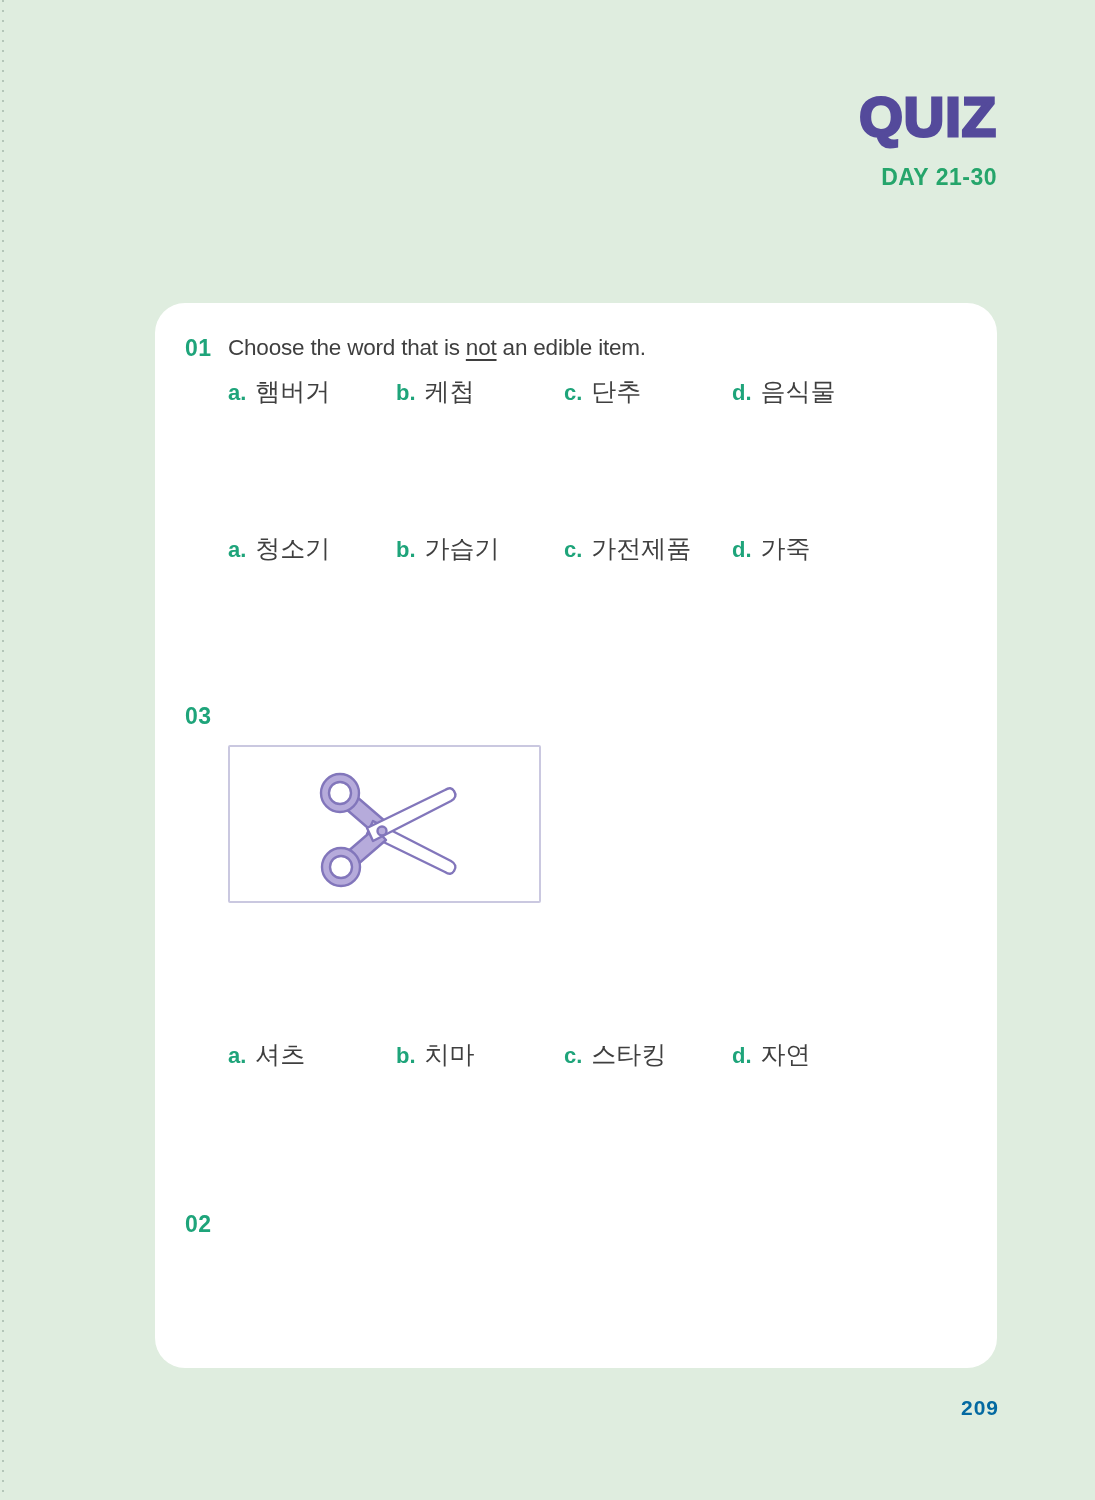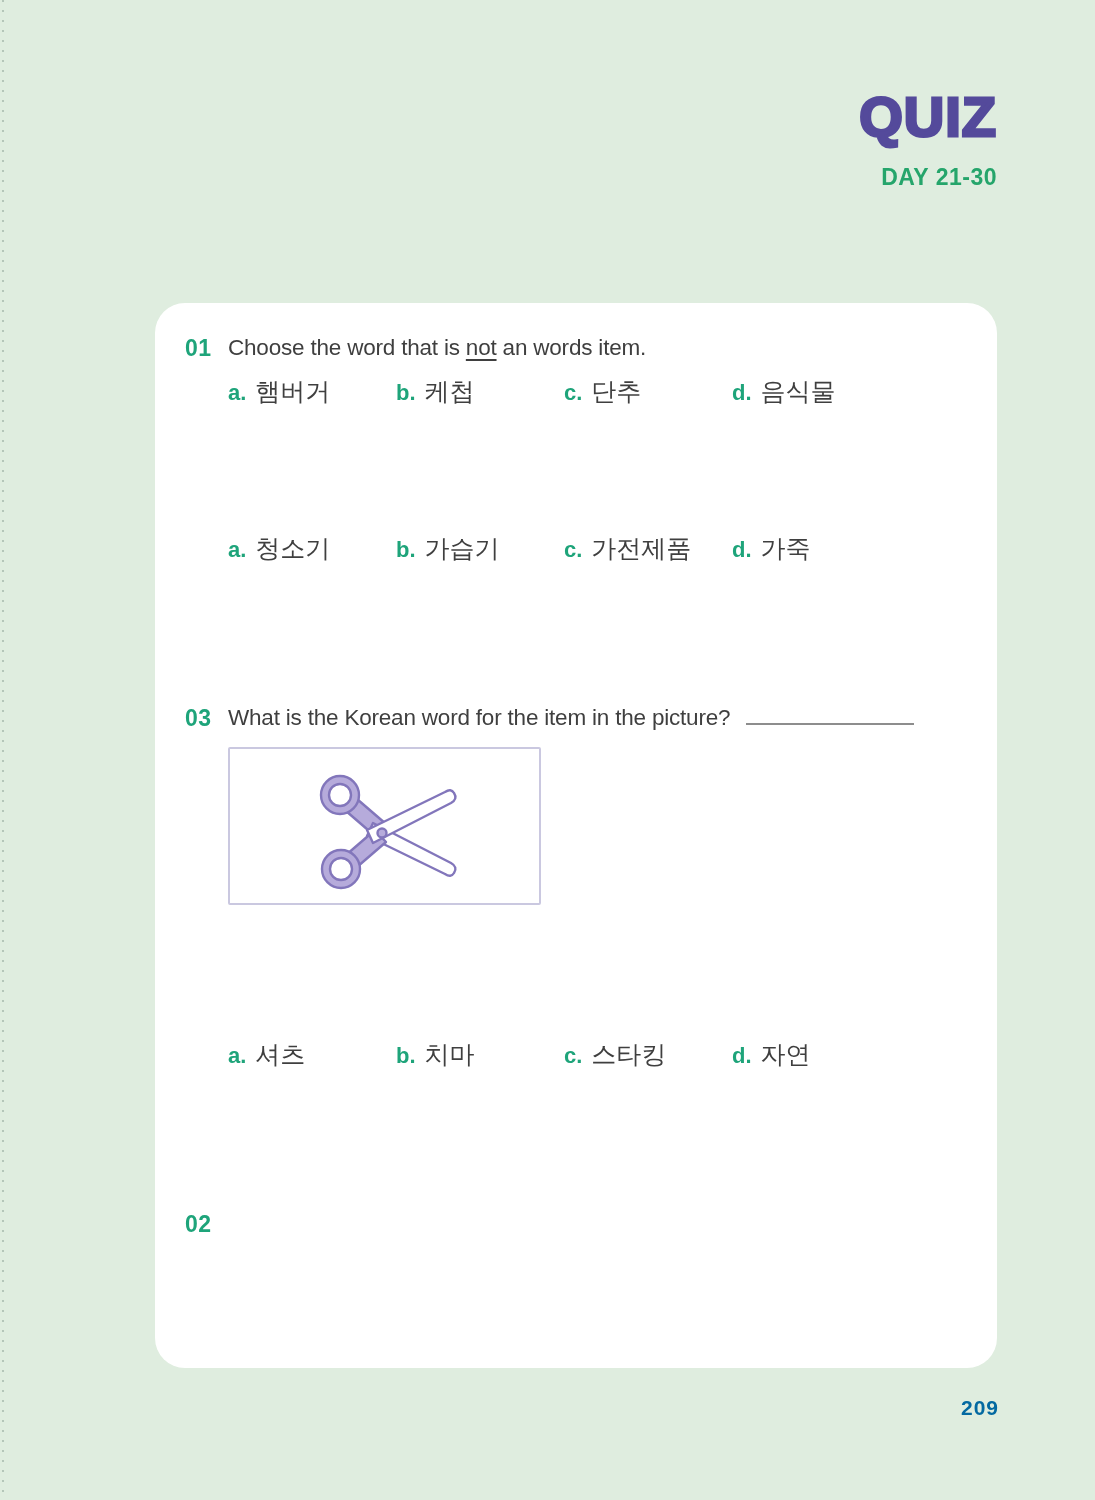--- a/index.html
+++ b/index.html
@@ -132,21 +132,21 @@
 <header class="header">
   <div class="quiz-title">QUIZ</div>
   <div class="quiz-subtitle">DAY 21-30</div>
 </header>
 
 <main class="card">
 
   <section class="question q1">
     <div class="q-row">
       <span class="q-num">01</span>
-      <span class="q-text"><span>Choose the word that is </span><span class="underline">not</span><span> an words item.</span></span>
+      <span class="q-text"><span>Choose the word that is </span><span class="underline">not</span><span> an edible item.</span></span>
     </div>
     <div class="options">
       <div class="option">
         <span class="opt-letter">a.</span>
         <span class="opt-text">햄버거</span>
       </div>
       <div class="option">
         <span class="opt-letter">b.</span>
         <span class="opt-text">케첩</span>
       </div>
@@ -178,21 +178,20 @@
       <div class="option">
         <span class="opt-letter">d.</span>
         <span class="opt-text">가죽</span>
       </div>
     </div>
   </section>
 
   <section class="question q3">
     <div class="q-row">
       <span class="q-num">03</span>
-      <span class="q-text"><span>What is the Korean word for the item in the picture?</span><span class="blank-line blank-q3"></span></span>
     </div>
     <div class="picture-box">
       <svg width="309" height="154" viewBox="0 0 309 154" xmlns="http://www.w3.org/2000/svg">
         <g stroke="#8276bb" stroke-width="2.4" stroke-linejoin="round">
 
           <path d="M116,62 L145,87 L156,75 L127,50 Z" fill="#b6abdb"></path>
           <path d="M143,74 L221,114 Q228,118 224,124 Q221,129 215,125 L137,87 Z" fill="#ffffff"></path>
 
           <path d="M116,106 L145,81 L156,93 L127,118 Z" fill="#b6abdb"></path>
           <path d="M143,94 L221,54 Q228,50 224,44 Q221,39 215,43 L137,81 Z" fill="#ffffff"></path>

